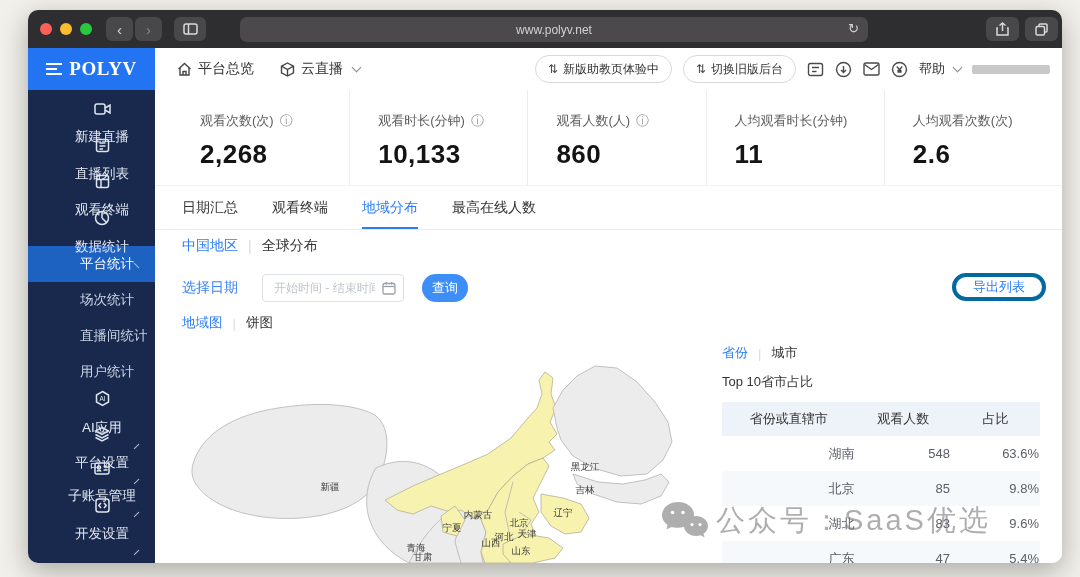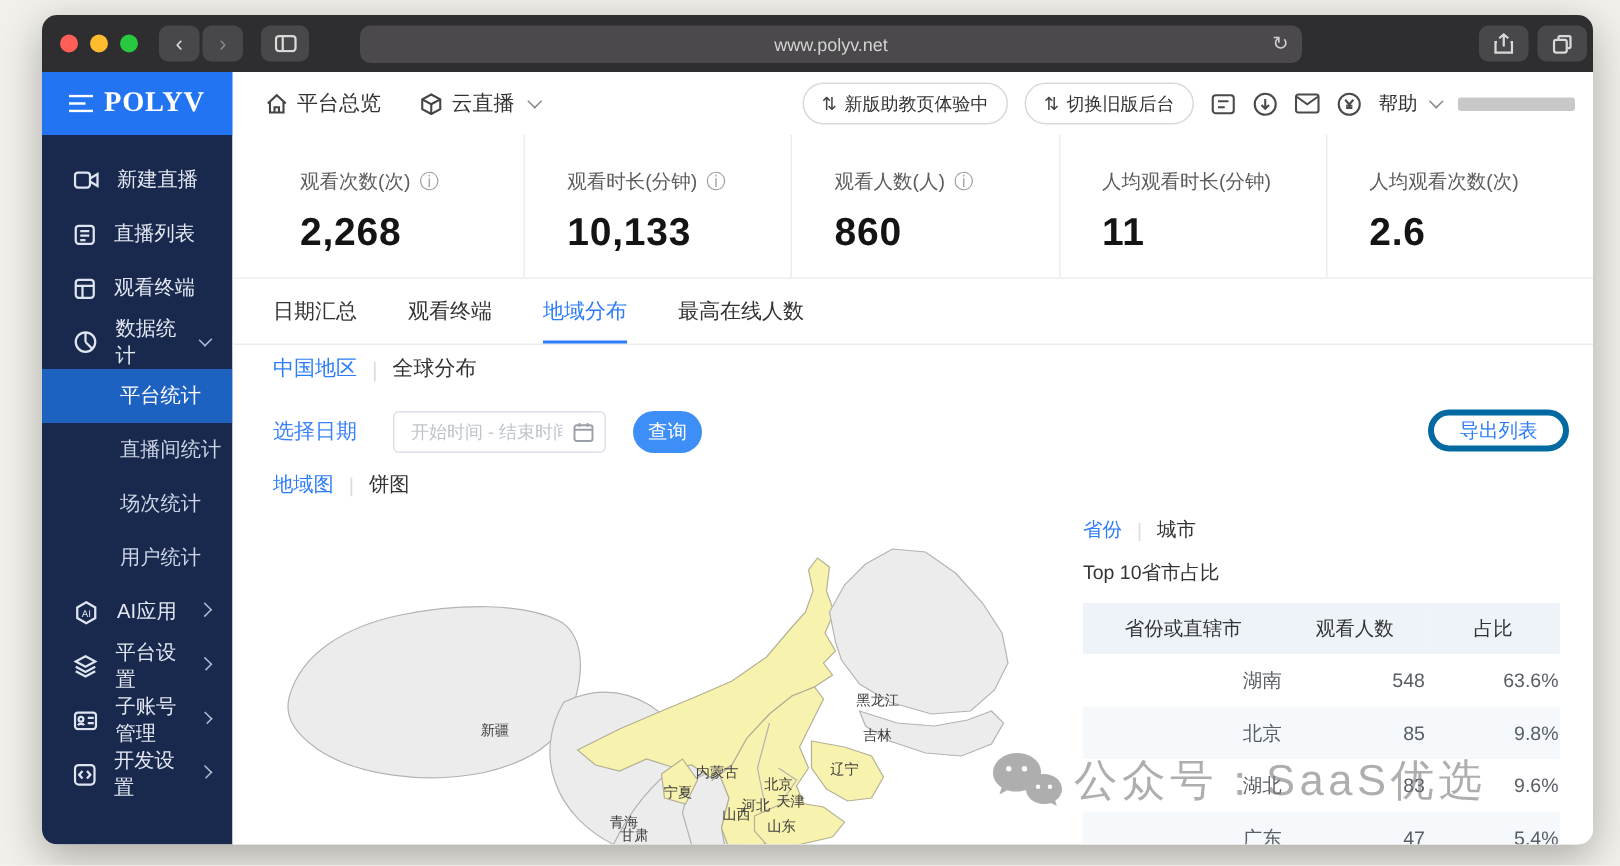--- a/index.html
+++ b/index.html
@@ -32,21 +32,21 @@
   .chev{display:inline-block;width:6px;height:6px;border-right:1.4px solid #8a8a8a;border-bottom:1.4px solid #8a8a8a;transform:rotate(45deg);margin-left:4px;margin-top:-3px;}
   .chev.right{transform:rotate(-45deg);}
   .hright{margin-left:auto;display:flex;align-items:center;gap:11px;padding-right:12px;}
   .pill{height:26px;border:1px solid #d9d9d9;border-radius:14px;display:flex;align-items:center;gap:5px;padding:0 12px;font-size:12px;color:#333;background:#fff;}
   .pill .swap{color:#444;font-size:12px;}
   .gicon{stroke:#4a4a4a;fill:none;stroke-width:1.4;}
   .help{display:flex;align-items:center;font-size:13px;color:#333;gap:5px;}
   .redact{width:78px;height:9px;border-radius:2px;background:#c8c8c8;}
   
   .sidebar{position:absolute;left:0;top:80px;width:127px;height:473px;background:#18294d;padding-top:12px;box-sizing:border-box;}
-  .sitem{height:36px;display:flex;align-items:center;gap:12px;padding-left:21px;color:#e3e8f3;font-size:13.5px;cursor:default;}
+  .sitem{height:36px;display:flex;align-items:center;gap:12px;padding-left:21px;color:#e3e8f3;font-size:13.5px;cursor:default;flex-direction:column;}
   .sitem .sic{stroke:#dfe5f0;fill:none;stroke-width:1.5;flex:none;}
   .sitem .mchev{margin-left:auto;margin-right:15px;border-color:#aeb9cf;}
   .ssub{height:36px;display:flex;align-items:center;padding-left:52px;color:#ccd4e5;font-size:13.5px;}
   .ssub.active{background:#1d61c1;color:#fff;}
   
   .main{position:absolute;left:127px;top:80px;width:907px;height:473px;background:#fff;overflow:hidden;}
   .stats{position:absolute;left:0;top:0;width:100%;height:96px;display:flex;padding-left:45px;box-sizing:border-box;border-bottom:1px solid #f0f0f0;}
   .stat{flex:1;padding-top:22px;}
   .stat + .stat{border-left:1px solid #ececec;padding-left:28px;}
   .stat .lab{font-size:13px;color:#5c5c5c;display:flex;align-items:center;gap:6px;}
@@ -229,24 +229,24 @@
             <circle cx="8" cy="8" r="6.5"></circle>
             <path d="M8 8V1.5M8 8l4.5 4.5"></path>
           </svg>
         <span>数据统计</span>
         <span class="chev mchev"></span>
       </div>
       <div class="ssub active">
           <span>平台统计</span>
         </div>
       <div class="ssub">
+          <span>场次统计</span>
+        </div>
+      <div class="ssub">
           <span>直播间统计</span>
-        </div>
-      <div class="ssub">
-          <span>场次统计</span>
         </div>
       <div class="ssub">
           <span>用户统计</span>
         </div>
       <div class="sitem">
         <svg class="sic" width="17" height="17" viewBox="0 0 17 17">
             <path d="M8.5 1.5l6 3.5v7l-6 3.5-6-3.5v-7z"></path>
             <text x="8.5" y="11" text-anchor="middle" font-size="6.5" fill="#dfe5f0" stroke="none" font-family="Liberation Sans, sans-serif">AI</text>
           </svg>
         <span>AI应用</span>

